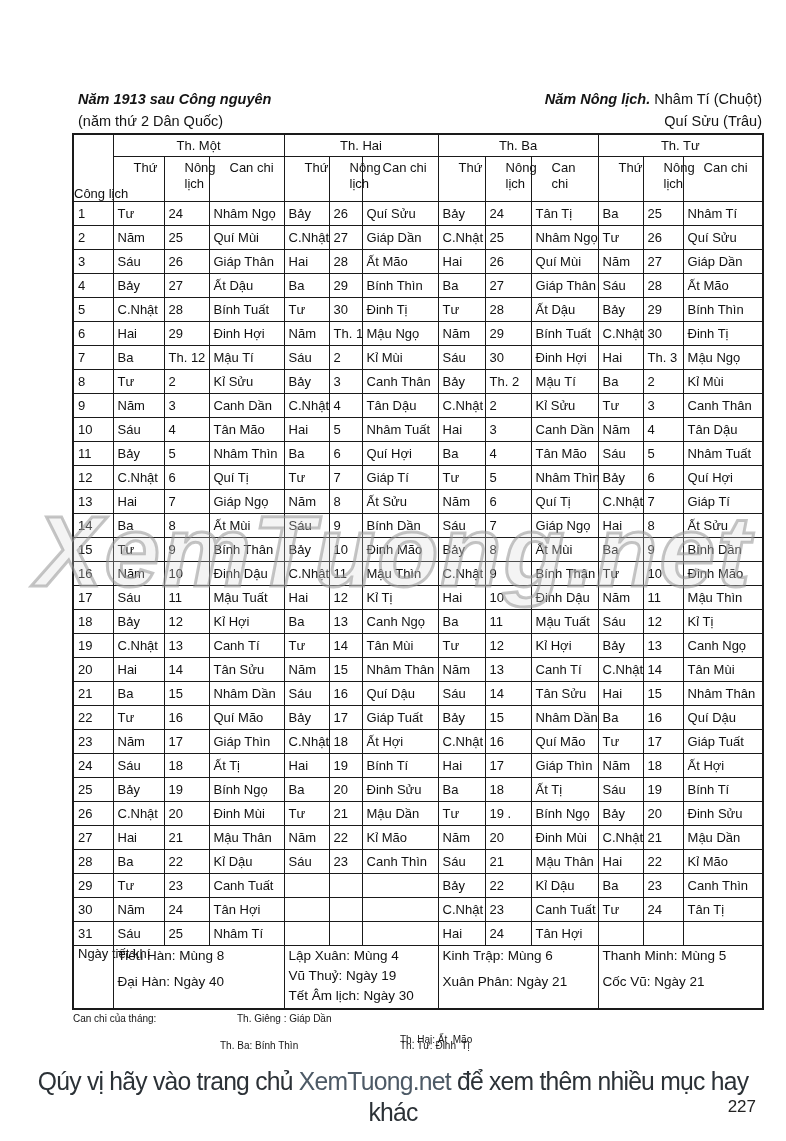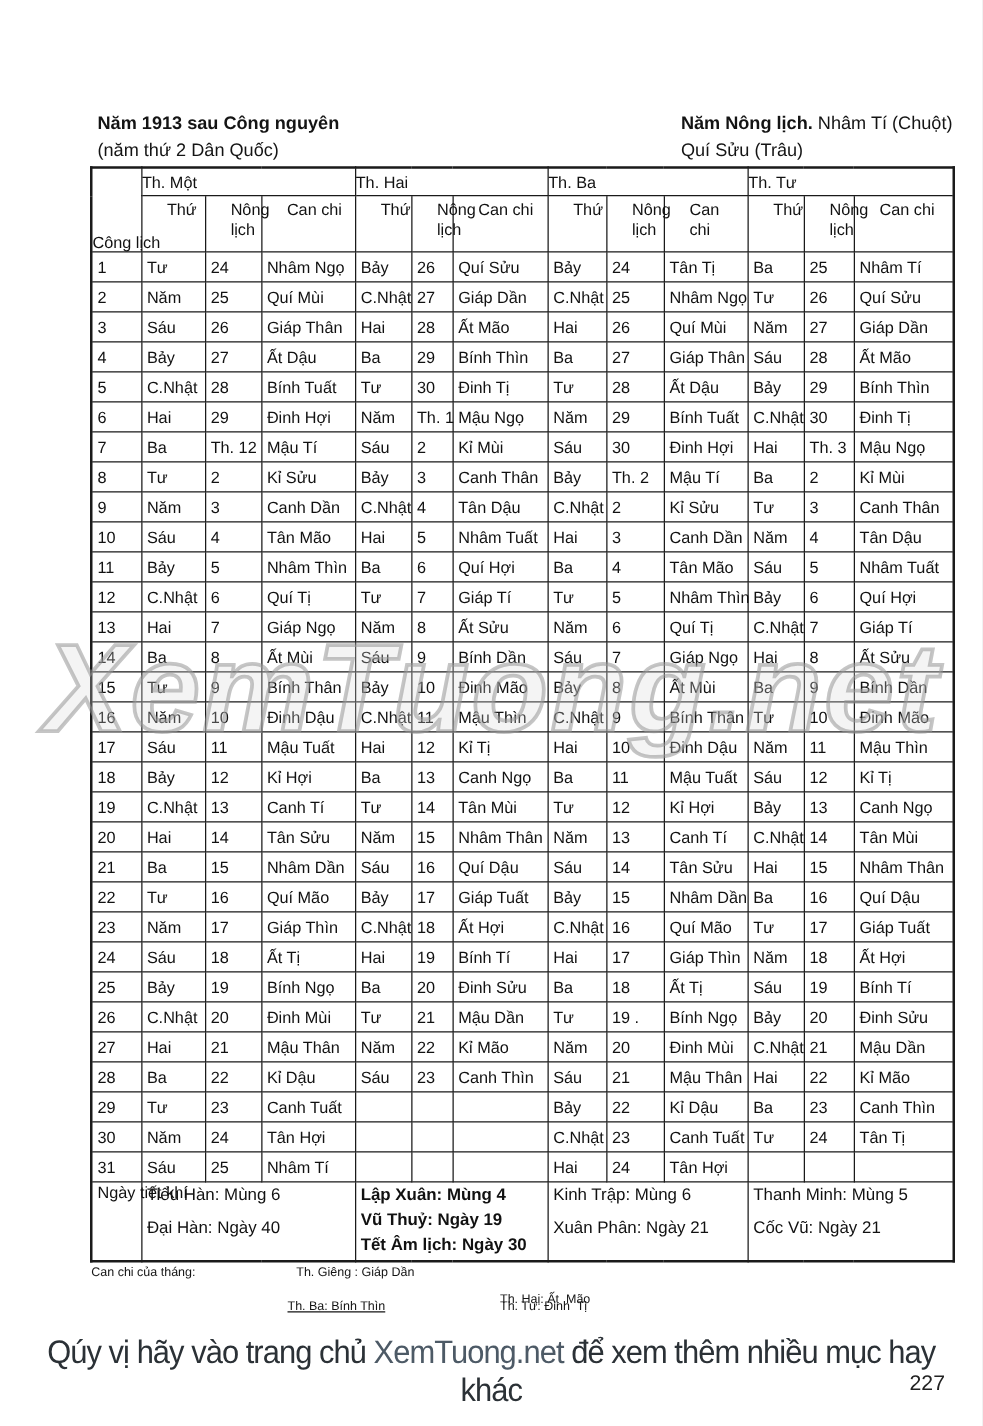--- a/index.html
+++ b/index.html
@@ -3,54 +3,54 @@
 <meta charset="utf-8">
 <style>
   html,body{margin:0;padding:0;background:#e8e8e8;}
   .page{
     position:relative;width:786px;height:1141px;background:#ffffff;
     font-family:"Liberation Sans","DejaVu Sans",sans-serif;color:#141414;
     overflow:hidden;margin:0 auto;
   }
   
   .hdr-left{position:absolute;left:78px;top:88px;font-size:14.5px;line-height:22px;}
-  .hdr-right{position:absolute;right:24px;top:88px;font-size:14.5px;line-height:22px;text-align:left;}
-  .b-i{font-weight:bold;}
+  .hdr-right{position:absolute;right:24px;top:88px;font-size:14.5px;line-height:22px;text-align:right;}
+  .b-i{font-weight:bold;font-style:italic;}
   
   table.cal{
     position:absolute;left:72px;top:133px;width:690px;
     border-collapse:collapse;table-layout:fixed;
     border:2px solid #1a1a1a;
   }
   table.cal th,table.cal td{
     border:1px solid #1a1a1a;font-weight:normal;font-size:13px;color:#111111;
     padding:0 4px;text-align:left;white-space:nowrap;line-height:15px;
   }
-  tr.mrow th{height:21px;text-align:left;padding:0;}
+  tr.mrow th{height:21px;text-align:center;padding:0;}
   tr.srow th{height:41px;vertical-align:top;padding-top:3px;white-space:normal;line-height:16px;padding-left:20px;}
   th.corner{vertical-align:bottom;white-space:normal;text-align:left;padding:0 3px 3px 5px;line-height:16px;}
   tbody td{height:23px;vertical-align:middle;}
   tfoot td{height:62px;vertical-align:top;padding-top:5px;white-space:normal;}
   td.tk-label{white-space:normal;line-height:18px;padding-left:5px;}
   tfoot .tk-line{font-size:13.5px;line-height:19px;margin-bottom:7px;}
-  tfoot td.three .tk-line{margin-bottom:1px;font-weight:bold;}
+  tfoot td.three .tk-line{margin-bottom:1px;}
   
   .watermark{
     position:absolute;left:24px;top:494px;width:740px;text-align:center;
     font-size:100px;font-weight:bold;font-style:italic;line-height:1.15;
     letter-spacing:2px;white-space:nowrap;z-index:6;pointer-events:none;
     color:rgba(216,216,216,0.28);
     -webkit-text-stroke:3px rgba(150,150,150,0.55);
   }
   
   .canchi span{position:absolute;font-size:10px;white-space:pre;}
   .cc-label{left:73px;top:1013px;}
   .cc-i0{left:237px;top:1013px;}
   .cc-i1{left:400px;top:1013px;margin-top:21px;}
-  .cc-i2{left:230px;top:1040px;text-decoration:underline;}
+  .cc-i2{left:220px;top:1040px;}
   .cc-i3{left:400px;top:1040px;}
   
   .footer{
     position:absolute;left:0;top:1066px;width:786px;text-align:center;
     font-size:26px;letter-spacing:-0.8px;color:#2b3136;
     transform:scaleX(0.95);transform-origin:center;
   }
   .footer .link{color:#4d5a66;cursor:pointer;}
   .pagenum{position:absolute;right:30px;top:1097px;font-size:17px;color:#222;}
 </style>
@@ -572,21 +572,21 @@
           <td>Tân Hợi</td>
           <td></td>
           <td></td>
           <td></td>
         </tr>
       </tbody>
     <tfoot>
       <tr>
         <td class="tk-label">Ngày tiết khí</td>
         <td colspan="3" class="tk-cell">
-            <div class="tk-line">Tiểu Hàn: Mùng 6</div>
+            <div class="tk-line">Tiểu Hàn: Mùng 8</div>
             <div class="tk-line">Đại Hàn: Ngày 40</div>
           </td>
         <td colspan="3" class="tk-cell three">
             <div class="tk-line">Lập Xuân: Mùng 4</div>
             <div class="tk-line">Vũ Thuỷ: Ngày 19</div>
             <div class="tk-line">Tết Âm lịch: Ngày 30</div>
           </td>
         <td colspan="3" class="tk-cell">
             <div class="tk-line">Kinh Trập: Mùng 6</div>
             <div class="tk-line">Xuân Phân: Ngày 21</div>

